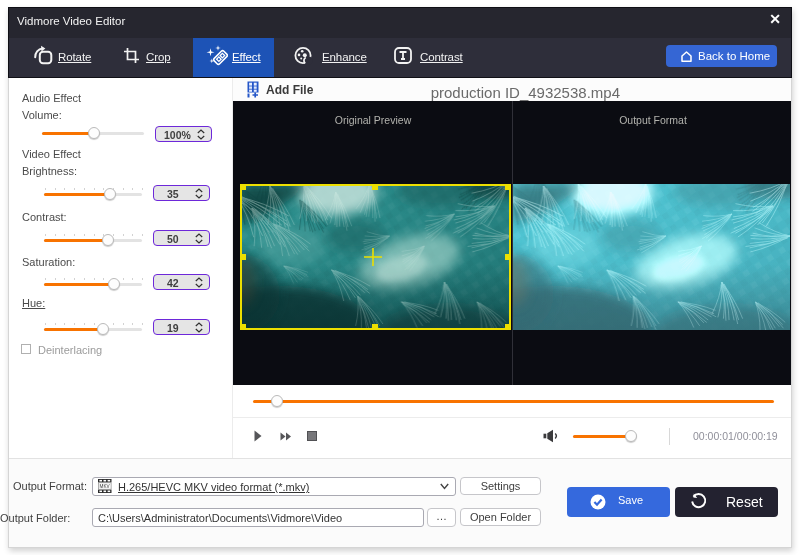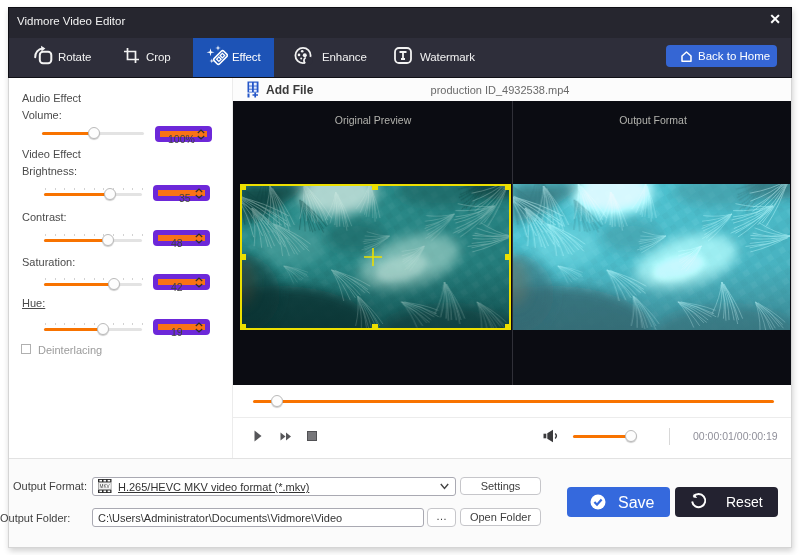--- a/index.html
+++ b/index.html
@@ -4,26 +4,26 @@
 <style>
   * { margin:0; padding:0; box-sizing:border-box; }
   html,body { width:800px; height:555px; background:#ffffff; font-family:"Liberation Sans", sans-serif; overflow:hidden; }
   .abs { position:absolute; }
   #win { position:absolute; left:8px; top:7px; width:784px; height:541px; background:#fbfbfb; border:1px solid #d5d5d5; box-shadow:1px 3px 6px rgba(0,0,0,0.18); }
   .titlebar { position:absolute; left:8px; top:7px; width:784px; height:31px; background:#26262f; border-top:1px solid #0f0f15; border-left:1px solid #0f0f15; border-right:1px solid #0f0f15; }
   .titletext { position:absolute; left:17px; top:15px; color:#f2f2f2; font-size:11.5px; }
   .closex { position:absolute; left:766px; top:10px; width:18px; height:18px; color:#ffffff; font-size:14px; font-weight:bold; text-align:center; line-height:18px; }
   .toolbar { position:absolute; left:8px; top:38px; width:784px; height:40px; background:#2e2e3a; border-bottom:1px solid #101016; border-left:1px solid #0f0f15; border-right:1px solid #0f0f15; }
   .tab { position:absolute; top:38px; height:39px; color:#f2f2f2; font-size:11.5px; letter-spacing:-0.1px; }
-  .tablabel { position:absolute; top:13px; }
+  .tablabel { position:absolute; top:13px;text-decoration:underline; }
   .effecttab { position:absolute; left:193px; top:38px; width:81px; height:39px; background:#1d53b6; }
   .bth { position:absolute; left:666px; top:45px; width:111px; height:22px; background:#3566d4; border-radius:4px; color:#fff; font-size:12px; }
   .leftpanel { position:absolute; left:9px; top:78px; width:224px; height:380px; background:#ffffff; border-right:1px solid #ececec; }
   .lp-label { position:absolute; color:#4b4b4b; font-size:11px; }
-  .spin { position:absolute; width:57px; height:16px; background:#f97316; border:5px solid #6d28d9; border-radius:4px; color:#3f3f3f; font-size:10.5px; }
+  .spin { position:absolute; width:57px; height:16px; background:#e5e5e5; border:1px solid #6d28d9; border-radius:4px; color:#3f3f3f; font-size:10.5px;font-weight:bold; }
   .spin span { position:absolute; left:8px; top:2px; }
   .slider-track { position:absolute; height:3px; background:#e3e3e3; border-radius:2px; }
   .slider-fill { position:absolute; height:3px; background:#f87300; border-radius:2px; }
   .thumb { position:absolute; width:12px; height:12px; background:#fdfdfd; border:1px solid #bbb; border-radius:50%; box-shadow:0 1px 1px rgba(0,0,0,.2); }
   .addbar { position:absolute; left:233px; top:78px; width:558px; height:23px; background:#fcfcfc; }
   .videoarea { position:absolute; left:233px; top:101px; width:558px; height:284px; background:#0b0c12; }
   .prevlabel { position:absolute; top:114px; color:#b3b3ae; font-size:10.5px; text-align:center; width:200px; }
   .seekstrip { position:absolute; left:233px; top:385px; width:558px; height:33px; background:#ffffff; border-bottom:1px solid #ececec; }
   .ctrlstrip { position:absolute; left:233px; top:418px; width:558px; height:40px; background:#ffffff; }
   .bottompanel { position:absolute; left:9px; top:458px; width:782px; height:88px; background:#fbfbfb; border-top:1px solid #e2e2e2; }
@@ -88,21 +88,21 @@
 </svg>
 <div class="tab" style="left:322px;">
     <span class="tablabel">Enhance</span>
   </div>
 
 <svg class="abs" style="left:394px; top:47px;" width="18" height="17" viewBox="0 0 18 17">
   <rect x="1" y="1" width="16" height="15" rx="4" fill="none" stroke="#f2f2f2" stroke-width="1.8"></rect>
   <path d="M5.5 5 L12.5 5 M9 5 L9 12 M7 12 L11 12" fill="none" stroke="#f2f2f2" stroke-width="1.8"></path>
 </svg>
 <div class="tab" style="left:420px;">
-    <span class="tablabel">Watermark</span>
+    <span class="tablabel">Contrast</span>
   </div>
 
 <div class="bth"></div>
 <svg class="abs" style="left:680px; top:50px;" width="13" height="13" viewBox="0 0 13 13">
   <path d="M2 6 L6.5 2 L11 6 L11 11.2 L2 11.2 Z" fill="none" stroke="#fff" stroke-width="1.5" stroke-linejoin="round"></path>
 </svg>
 <div class="abs" style="left:698px; top:50px; color:#fff; font-size:11.5px;">Back to Home</div>
 
 <div class="leftpanel"></div>
 <div class="lp-label" style="left:22px; top:92px;">Audio Effect</div>
@@ -118,33 +118,33 @@
     <path d="M1.8 4 L5 1 L8.2 4 M1.8 7 L5 10 L8.2 7" fill="none" stroke="#2f2f2f" stroke-width="1.2"></path>
   </svg>
 
 <div class="lp-label" style="left:22px; top:148px;">Video Effect</div>
 <div class="lp-label" style="left:22px; top:165px;">Brightness:</div>
 <div class="ticks" style="left:45px; top:188px;"></div>
 <div class="slider-track" style="left:44px; top:193px; width:98px;"></div>
 <div class="slider-fill" style="left:44px; top:193px; width:66px;"></div>
 <div class="thumb" style="left:104px; top:188px;"></div>
 <div class="spin" style="left:153px; top:185px;">
-    <span style="left:13px;margin-left:8px;">35</span>
+    <span style="left:13px;">35</span>
   </div>
 <svg class="abs" style="left:194px; top:188px;" width="10" height="11" viewBox="0 0 10 11">
     <path d="M1.8 4 L5 1 L8.2 4 M1.8 7 L5 10 L8.2 7" fill="none" stroke="#2f2f2f" stroke-width="1.2"></path>
   </svg>
 
 <div class="lp-label" style="left:22px; top:211px;">Contrast:</div>
 <div class="ticks" style="left:45px; top:234px;"></div>
 <div class="slider-track" style="left:44px; top:239px; width:98px;"></div>
 <div class="slider-fill" style="left:44px; top:239px; width:64px;"></div>
 <div class="thumb" style="left:102px; top:234px;"></div>
 <div class="spin" style="left:153px; top:230px;">
-    <span style="left:13px;">48</span>
+    <span style="left:13px;">50</span>
   </div>
 <svg class="abs" style="left:194px; top:233px;" width="10" height="11" viewBox="0 0 10 11">
     <path d="M1.8 4 L5 1 L8.2 4 M1.8 7 L5 10 L8.2 7" fill="none" stroke="#2f2f2f" stroke-width="1.2"></path>
   </svg>
 
 <div class="lp-label" style="left:22px; top:256px;">Saturation:</div>
 <div class="ticks" style="left:45px; top:278px;"></div>
 <div class="slider-track" style="left:44px; top:283px; width:98px;"></div>
 <div class="slider-fill" style="left:44px; top:283px; width:70px;"></div>
 <div class="thumb" style="left:108px; top:278px;"></div>
@@ -176,21 +176,21 @@
   <rect x="2.1" y="1.7" width="2.9" height="2.9" fill="#e8efff"></rect>
     <rect x="6.8" y="1.7" width="2.9" height="2.9" fill="#e8efff"></rect>
   <rect x="2.1" y="5.4" width="2.9" height="2.4" fill="#dce7fb"></rect>
     <rect x="6.8" y="5.4" width="2.9" height="2.4" fill="#dce7fb"></rect>
   <rect x="2.1" y="8.6" width="2.9" height="2.2" fill="#e8efff"></rect>
     <rect x="6.8" y="8.6" width="2.9" height="2.2" fill="#e8efff"></rect>
   <rect x="0.5" y="12.5" width="2" height="4" fill="#2456c8"></rect>
   <path d="M5.5 14 L11 14 M8.2 11.4 L8.2 16.6" stroke="#2456c8" stroke-width="1.7"></path>
 </svg>
 <div class="abs" style="left:266px; top:83px; color:#3a3a3a; font-size:12px; font-weight:bold;">Add File</div>
-<div class="abs" style="left:380px; top:84px; width:240px; text-align:center; color:#6a6a6a; font-size:11px;">production ID_4932538.mp4</div>
+<div class="abs" style="left:380px; top:84px; width:240px; text-align:right; color:#6a6a6a; font-size:15px;">production ID_4932538.mp4</div>
 
 <div class="videoarea"></div>
 <div class="abs" style="left:512px; top:101px; width:1px; height:284px; background:#303038;"></div>
 <div class="prevlabel" style="left:273px;">Original Preview</div>
 <div class="prevlabel" style="left:553px;">Output Format</div>
 
 <svg width="0" height="0" style="position:absolute;">
   <defs>
     <linearGradient id="poolbg" x1="0" y1="0" x2="1" y2="1">
       <stop offset="0" stop-color="#2e9290"></stop>
@@ -341,19 +341,19 @@
 <div class="box" style="left:92px; top:508px; width:332px; height:19px;"></div>
 <div class="abs" style="left:98px; top:512px; color:#333; font-size:11px;">C:\Users\Administrator\Documents\Vidmore\Video</div>
 <div class="btn" style="left:427px; top:508px; width:29px; height:19px; line-height:15px;">…</div>
 <div class="btn" style="left:460px; top:508px; width:81px; height:18px; line-height:17px;">Open Folder</div>
 
 <div class="save"></div>
 <svg class="abs" style="left:590px; top:494px;" width="16" height="16" viewBox="0 0 16 16">
   <circle cx="8" cy="8" r="7.5" fill="#fff"></circle>
   <path d="M4.4 8 L7 10.7 L11.6 5.5" fill="none" stroke="#3569dd" stroke-width="2.2"></path>
 </svg>
-<div class="abs" style="left:618px; top:494px; color:#fff; font-size:16px;">Save</div>
+<div class="abs" style="left:618px; top:494px; color:#fff; font-size:11px;">Save</div>
 <div class="reset"></div>
 <svg class="abs" style="left:690px; top:493px;" width="17" height="17" viewBox="0 0 16 16">
   <path d="M3.2 3.4 A6.2 6.2 0 1 1 2 8" fill="none" stroke="#fff" stroke-width="1.8"></path>
   <path d="M3.6 0.5 L3.2 4.2 L6.8 4.6 Z" fill="#fff"></path>
 </svg>
 <div class="abs" style="left:726px; top:494px; color:#fff; font-size:14px;">Reset</div>
 
 </body></html>

